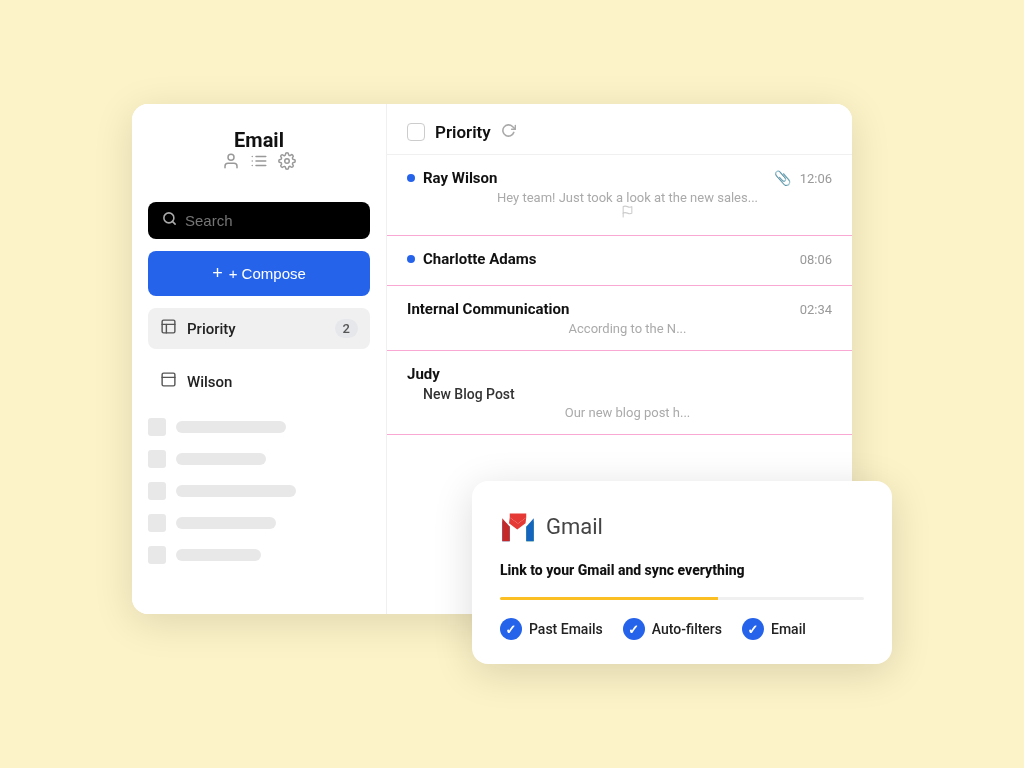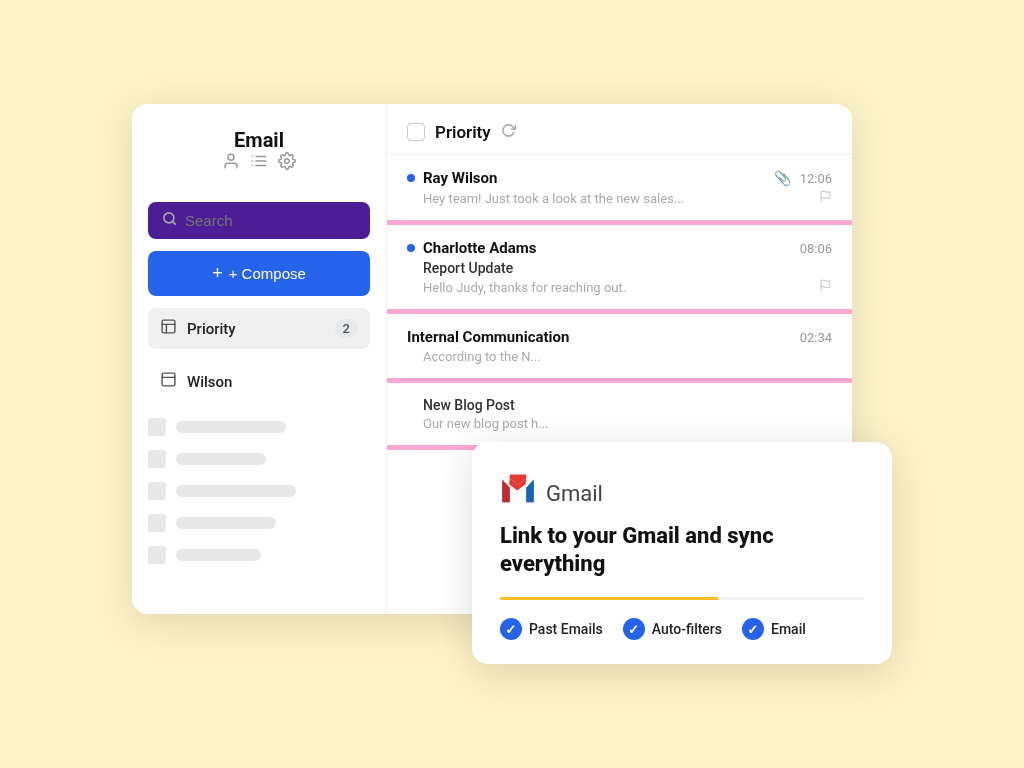--- a/index.html
+++ b/index.html
@@ -69,21 +69,21 @@
     .sidebar-icon {
       color: #999;
       font-size: 18px;
       cursor: pointer;
     }
 
     .search-box {
       display: flex;
       align-items: center;
       gap: 8px;
-      background: #4c1d95;
+      background: #000000;
       border-radius: 8px;
       padding: 9px 14px;
       border: none;
       width: 100%;
     }
 
     .search-icon {
       color: #aaa;
       font-size: 15px;
     }
@@ -217,21 +217,21 @@
       cursor: pointer;
     }
 
     .email-list {
       flex: 1;
       overflow-y: auto;
     }
 
     .email-item {
       padding: 14px 20px;
-      border-bottom: 5px solid #f9a8d4;
+      border-bottom: 1px solid #f9a8d4;
       cursor: pointer;
       position: relative;
     }
 
     .email-item-header {
       display: flex;
       align-items: center;
       justify-content: space-between;
       margin-bottom: 3px;
     }
@@ -277,20 +277,21 @@
     .email-preview {
       font-size: 13px;
       color: #aaa;
       white-space: nowrap;
       overflow: hidden;
       text-overflow: ellipsis;
       margin-left: 16px;
       display: flex;
       align-items: center;
       justify-content: space-between;
+      flex-direction: column;
     }
 
     .flag-icon {
       color: #ccc;
       font-size: 14px;
     }
 
     .email-item.unread .sender-name {
       font-weight: 700;
     }
@@ -303,38 +304,38 @@
       width: 420px;
       background: #fff;
       border-radius: 16px;
       box-shadow: 0 8px 40px rgba(0,0,0,0.14);
       padding: 28px 28px 24px;
       z-index: 10;
     }
 
     .gmail-header {
       display: flex;
-      align-items: flex-end;
+      align-items: center;
       gap: 10px;
       margin-bottom: 16px;
     }
 
     .gmail-logo {
       width: 36px;
       height: 36px;
     }
 
     .gmail-brand {
       font-size: 22px;
       font-weight: 400;
       color: #444;
     }
 
     .gmail-tagline {
-      font-size: 22px;
+      font-size: 14px;
       font-weight: 800;
       color: #111;
       line-height: 1.3;
       margin-bottom: 18px;
     }
 
     .gmail-divider {
       height: 3px;
       background: linear-gradient(to right, #fbbf24 60%, #f0f0f0 60%);
       border-radius: 2px;
@@ -519,45 +520,41 @@
         </div>
 
         <div class="email-item unread">
           <div class="email-item-header">
             <span class="sender-name">
               <span class="blue-dot"></span>
               <span>Charlotte Adams</span>
             </span>
             <span class="email-time">08:06</span>
           </div>
-          <div class="email-subject">Report Update</div>
-          <div class="email-preview">
-            <span>Hello Judy, thanks for reaching out.</span>
-            <span class="flag-icon">
-              <svg width="13" height="13" viewBox="0 0 24 24" fill="none" stroke="#ccc" stroke-width="2" stroke-linecap="round" stroke-linejoin="round">
-                <path d="M4 15s1-1 4-1 5 2 8 2 4-1 4-1V3s-1 1-4 1-5-2-8-2-4 1-4 1z"></path>
-                <line x1="4" y1="22" x2="4" y2="15"></line>
-              </svg>
-            </span>
-          </div>
         </div>
 
         <div class="email-item">
           <div class="email-item-header">
             <span class="sender-name">
               <span>Internal Communication</span>
             </span>
             <span class="email-time">02:34</span>
           </div>
           <div class="email-preview">
             <span>According to the N...</span>
           </div>
         </div>
 
         <div class="email-item">
+          <div class="email-item-header">
+            <span class="sender-name">
+              <span>Judy</span>
+            </span>
+            <span class="email-time"></span>
+          </div>
           <div class="email-subject">New Blog Post</div>
           <div class="email-preview">
             <span>Our new blog post h...</span>
           </div>
         </div>
 
       </div>
     </div>
   </div>
 

